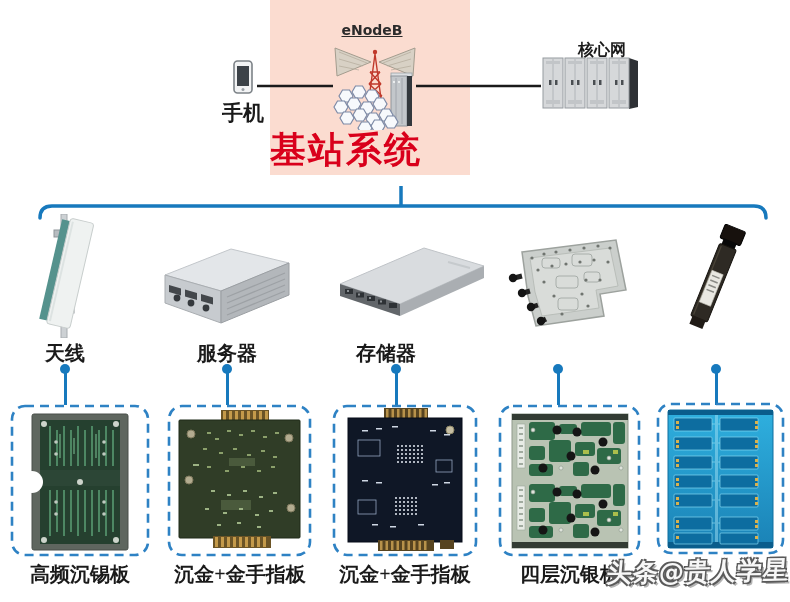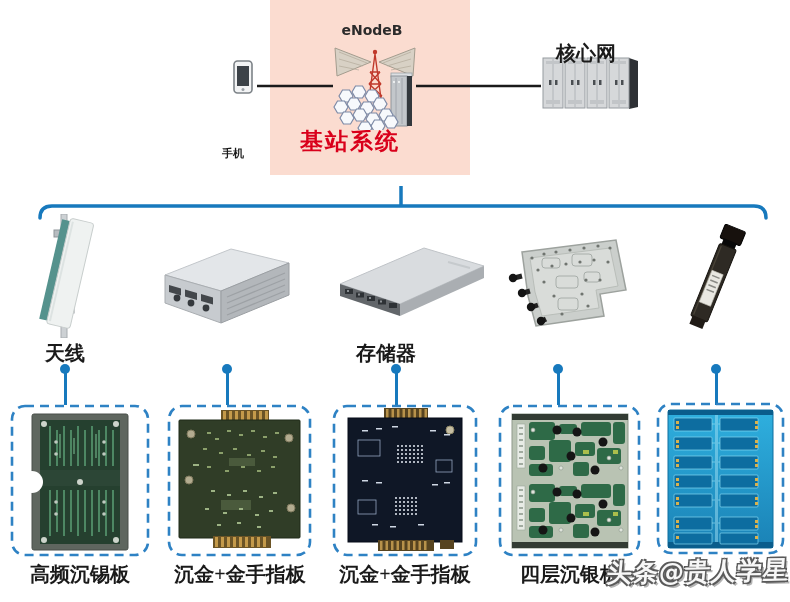--- a/index.html
+++ b/index.html
@@ -1,23 +1,23 @@
 <!DOCTYPE html>
 <html><head>
 <meta charset="utf-8">
 <style>
   html,body{margin:0;padding:0;background:#fff;}
   #canvas{position:relative;width:790px;height:602px;background:#ffffff;overflow:hidden;
           font-family:"Liberation Serif","DejaVu Serif",serif;color:#1a1a1a;}
   .abs{position:absolute;}
   .pink-panel{left:270px;top:0;width:200px;height:175px;background:#fbdcd0;}
-  .enodeb-label{left:322px;top:22px;width:100px;text-align:center;font:700 14px "DejaVu Sans",sans-serif;color:#2b2b2b;}
-  .phone-label{left:222px;top:99px;width:42px;text-align:left;font-weight:700;font-size:11px;margin-top:47px;}
-  .core-label{left:556px;top:40px;width:70px;text-align:left;font-weight:700;font-size:20px;}
-  .system-title{left:270px;top:126px;width:160px;text-align:center;font-weight:700;font-size:23px;
+  .enodeb-label{left:322px;top:22px;width:100px;text-align:center;font:700 14px "DejaVu Sans",sans-serif;color:#2b2b2b;text-decoration:underline;}
+  .phone-label{left:222px;top:99px;width:42px;text-align:right;font-weight:700;font-size:21px;}
+  .core-label{left:556px;top:40px;width:70px;text-align:right;font-weight:700;font-size:16px;}
+  .system-title{left:270px;top:126px;width:160px;font-weight:700;font-size:36px;
                 letter-spacing:2px;color:#d9001b;}
   .product-label{top:340px;width:140px;text-align:center;font-weight:700;font-size:20px;}
   .dot{top:364px;width:10px;height:10px;border-radius:50%;background:#1779bd;}
   .stem{top:373px;width:3px;height:32px;background:#1779bd;}
   .pcb-label{top:561px;width:176px;text-align:center;font-weight:700;font-size:20px;}
   .watermark{left:606px;top:555px;width:184px;text-align:center;
              font:700 25px "DejaVu Sans",sans-serif;color:#f7f7f7;letter-spacing:1px;
              transform:skewX(-6deg) rotate(-1deg);
              text-shadow:-1.5px -1.5px 0 #5a5a5a,1.5px -1.5px 0 #5a5a5a,-1.5px 1.5px 0 #5a5a5a,
                           1.5px 1.5px 0 #5a5a5a,3px 3px 0 rgba(130,130,130,.6);}
@@ -134,20 +134,21 @@
     <polygon points="4,30 60,46 60,78 4,58" fill="#c7cbcf" stroke="#a9adb1" stroke-width="1"></polygon>
     <polygon points="60,46 128,18 128,50 60,78" fill="#b3b7bb" stroke="#9a9ea2" stroke-width="1"></polygon>
     <polygon points="8,40 20,43.5 20,50.5 8,47" fill="#43474b"></polygon>
     <polygon points="24,44.5 36,48 36,55 24,51.5" fill="#43474b"></polygon>
     <polygon points="40,49 52,52.5 52,59.5 40,56" fill="#43474b"></polygon>
     <circle cx="16" cy="53" r="3.4" fill="#35393d"></circle>
       <circle cx="30" cy="58" r="3.4" fill="#35393d"></circle>
     <circle cx="45" cy="63" r="3.4" fill="#35393d"></circle>
     <path d="M66,52 L124,28 M66,58 L124,34 M66,64 L124,40 M66,70 L124,46" stroke="#9da1a5" stroke-width="1.2"></path>
   </svg>
+  <div class="abs product-label" style="left:157px">服务器</div>
   <div class="abs dot" style="left:222px"></div>
   <div class="abs stem" style="left:225.5px"></div>
 
   <svg class="abs" style="left:336px;top:242px" width="150" height="80" viewBox="0 0 150 80">
     <polygon points="4,42 88,6 148,24 64,62" fill="#d9dcdf" stroke="#bfc3c7" stroke-width="1"></polygon>
     <path d="M112,20 L134,26" stroke="#c6cacd" stroke-width="2"></path>
     <polygon points="4,42 64,62 64,74 4,54" fill="#62666a"></polygon>
     <polygon points="64,62 148,24 148,36 64,74" fill="#aaaeb2"></polygon>
     <g fill="#2e3236">
       <rect x="9" y="47" width="8" height="5"></rect>

